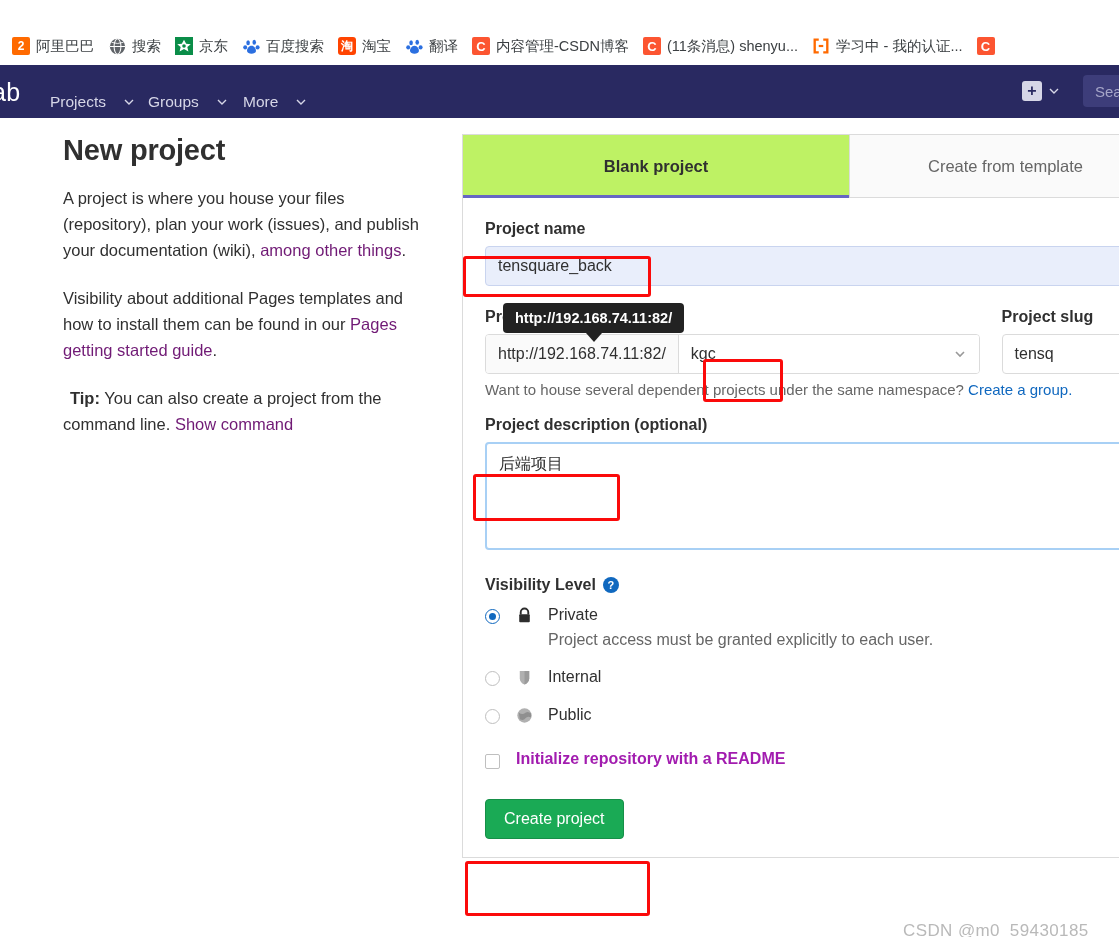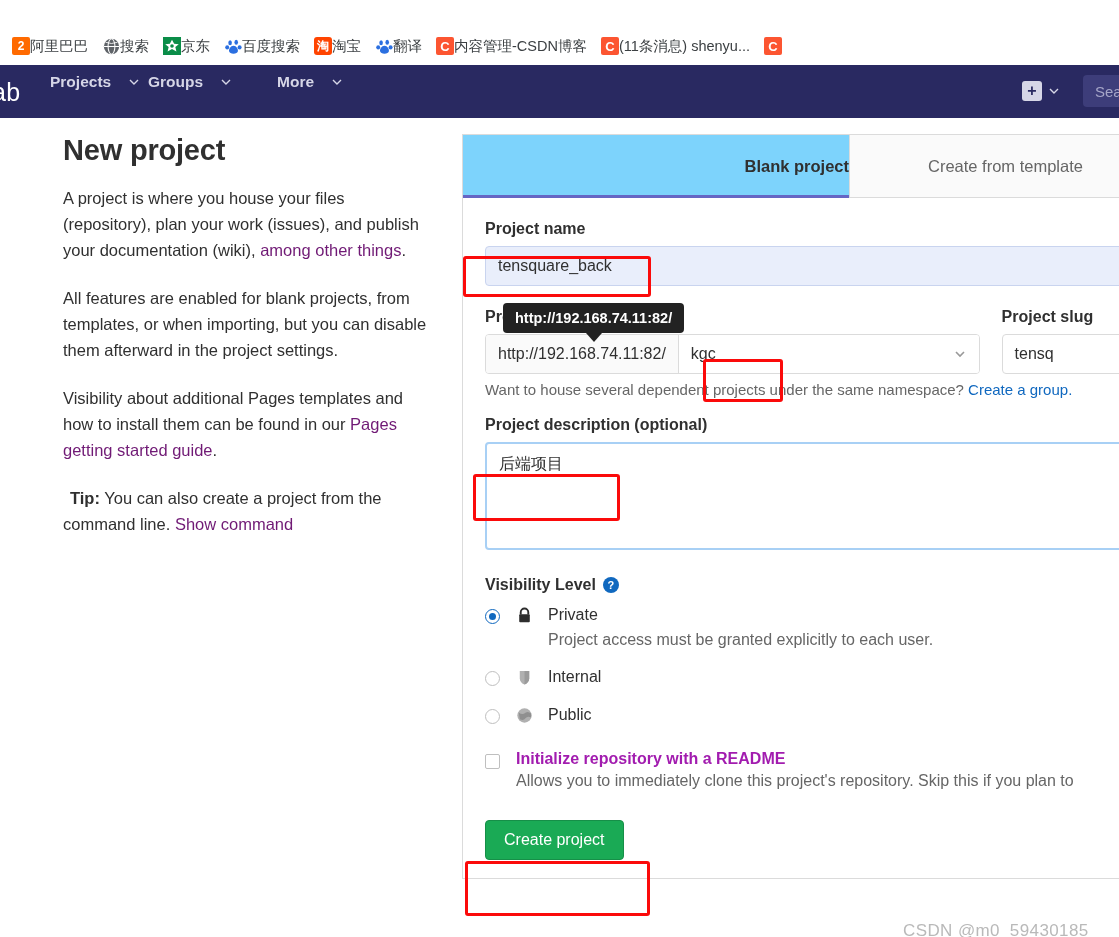--- a/index.html
+++ b/index.html
@@ -27,21 +27,21 @@
     position:absolute; left:0; top:28px; width:1119px; height:36px;
     display:flex; align-items:center; padding-left:6px; background:#fff;
     overflow:hidden;
   }
   .bm {
     display:flex; align-items:center; height:26px;
     padding:0 6px; margin-right:2px; border-radius:4px;
     white-space:nowrap; flex:0 0 auto;
   }
   .bm-label {
-    font-size:14.5px; color:#3c4043; 
+    font-size:14.5px; color:#3c4043; margin-left:6px;
   }
   .fav {
     width:18px; height:18px; flex:0 0 auto; border-radius:2px;
     display:flex; align-items:center; justify-content:center;
     font-size:12px; font-weight:bold; color:#fff; line-height:1;
     position:relative;
   }
   .fav-ali  { background:#ff6a00; }
   .fav-sou  { background:transparent; }
   .fav-jd   { background:#0a8d48; }
@@ -56,29 +56,29 @@
   
   #gitlab-navbar {
     position:absolute; left:0; top:65px; width:1119px; height:53px;
     background:#292961;
   }
   .brand-text {
     position:absolute; left:-8px; top:13px;
     font-size:25px; color:#fff; font-weight:400; letter-spacing:0.4px;
   }
   .nav-item {
-    position:absolute; top:8px;
-    font-size:15.5px; color:#d6d6e7; font-weight:700;
+    position:absolute; top:28px;
+    font-size:15.5px; color:#d6d6e7; font-weight:400;
     display:flex; align-items:center; gap:18px;
   }
   .caret { display:inline-block; width:9px; height:9px; position:relative; top:-1px;}
   .caret svg { display:block; }
   #nav-projects { left:50px; }
   #nav-groups   { left:148px; }
-  #nav-more     { left:243px;margin-left:34px; }
+  #nav-more     { left:243px; }
 
   #nav-plus-wrap {
     position:absolute; left:1022px; top:16px;
     display:flex; align-items:center; gap:7px;
   }
   .plus-box {
     width:20px; height:20px; background:#d6d6e7; border-radius:3px;
     display:flex; align-items:center; justify-content:center;
     color:#292961; font-size:16px; font-weight:700; line-height:1;
   }
@@ -116,23 +116,22 @@
     background:#fff;
   }
   #tabs-row {
     display:flex; height:63px; border-bottom:1px solid #dbdbdb; background:#fafafa;
   }
   .tab {
     display:flex; align-items:center; justify-content:center;
     font-size:16.5px; position:relative;
   }
   .tab.active {
-    width:387px; background:#7dd3fc; color:#303030; font-weight:600;
+    width:387px; background:#bef264; color:#303030; font-weight:600;
     border-right:1px solid #dbdbdb;
-    justify-content:flex-end;
   }
   .tab.active:after {
     content:""; position:absolute; left:0; right:0; bottom:-1px; height:3px;
     background:#6666c4;
   }
   .tab.inactive {
     flex:1; background:#fafafa; color:#666; font-weight:400;
   }
 
   #form-inner { padding:22px 22px 18px 22px; }
@@ -325,20 +324,30 @@
     <div class="bm">
       <span class="fav fav-csdn">C</span>
       <span class="bm-label">内容管理-CSDN博客</span>
     </div>
 
     <div class="bm">
       <span class="fav fav-csdn">C</span>
       <span class="bm-label">(11条消息) shenyu...</span>
     </div>
 
+    <div class="bm">
+      <span class="fav fav-orange-bracket">
+        <svg viewBox="0 0 20 20" width="18" height="18">
+          <path d="M7.5 3 L3 3 L3 17 L7.5 17" fill="none" stroke="#ff6a00" stroke-width="2.6"></path>
+          <path d="M12.5 3 L17 3 L17 17 L12.5 17" fill="none" stroke="#ff6a00" stroke-width="2.6"></path>
+          <rect x="7.5" y="8.8" width="5" height="2.4" fill="#ff6a00"></rect>
+        </svg>
+      </span>
+      <span class="bm-label">学习中 - 我的认证...</span>
+    </div>
 
     <div class="bm">
       <span class="fav fav-csdn">C</span>
     </div>
 
   </div>
 </div>
 
 <div id="gitlab-navbar">
   <div class="brand-text">ab</div>
@@ -384,21 +393,20 @@
   </div>
 </div>
 
 <div id="page-body">
 
   <div id="left-col">
     <h1 id="page-title">New project</h1>
 
     <p class="lead-p"><span>A project is where you house your files (repository), plan your work (issues), and publish your documentation (wiki), </span><a href="#">among other things</a><span>.</span></p>
 
-    <p class="lead-p">All features are enabled for blank projects, from templates, or when importing, but you can disable them afterward in the project settings.</p>
 
     <p class="lead-p"><span>Visibility about additional Pages templates and how to install them can be found in our </span><a href="#">Pages getting started guide</a><span>.</span></p>
 
     <p class="lead-p"><b>Tip:</b><span> You can also create a project from the command line. </span><a href="#">Show command</a></p>
   </div>
 
   <div id="form-panel">
 
     <div id="tabs-row">
       <div class="tab active">
@@ -494,21 +502,20 @@
           <span class="vis-texts">
             <span class="vis-title">Public</span>
           </span>
         </div>
       </div>
 
       <div id="row-readme">
         <span class="checkbox"></span>
         <span>
           <div class="readme-title">Initialize repository with a README</div>
-          <div class="readme-desc">Allows you to immediately clone this project's repository. Skip this if you plan to</div>
         </span>
       </div>
 
       <div id="row-submit">
         <div id="create-btn">Create project</div>
       </div>
 
     </div>
   </div>
 </div>

